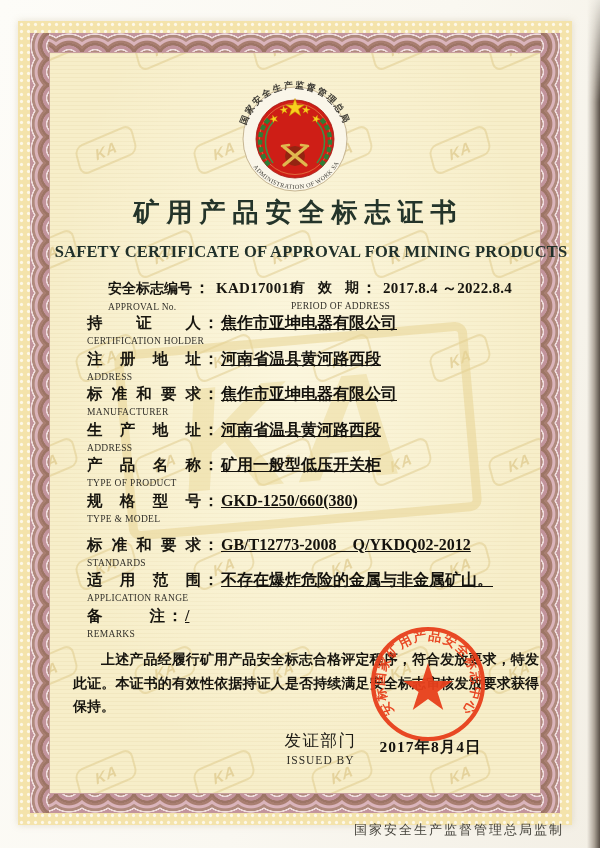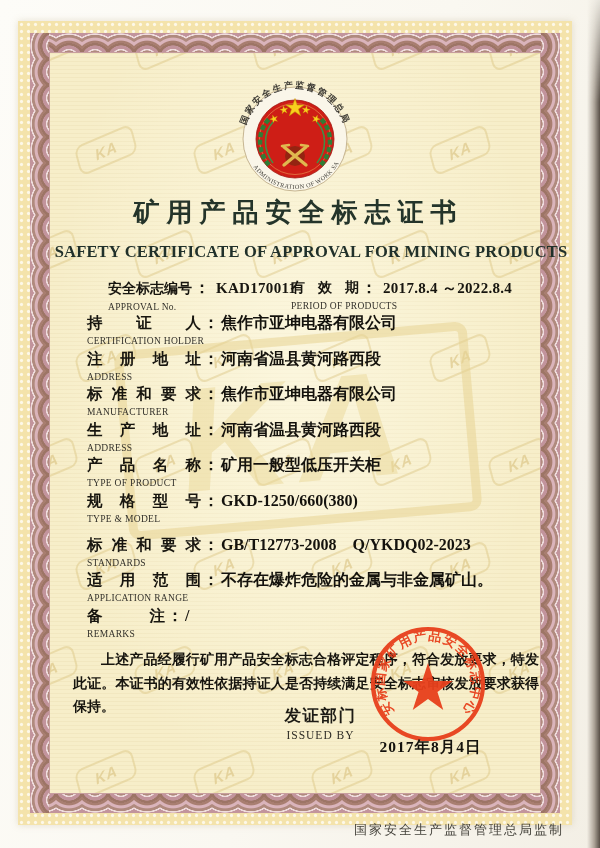--- a/index.html
+++ b/index.html
@@ -59,26 +59,26 @@
   .ap-label-just{width:68px;text-align:justify;text-align-last:justify;vertical-align:bottom;}
   .ap-value{font-size:15px;font-weight:600;margin-left:4px;letter-spacing:.3px;}
   .en-label{font-size:9.5px;letter-spacing:.3px;color:#33312b;line-height:12px;margin-top:2px;}
   .fields{position:absolute;left:69px;top:292px;right:28px;}
   .frow{height:33px;margin-bottom:2.5px;}
   .frow-main{line-height:20px;white-space:nowrap;}
   .zh-label{display:inline-block;width:114px;text-align:justify;text-align-last:justify;
      font-weight:700;font-size:15.5px;vertical-align:bottom;}
   .frow-remarks .zh-label{width:78px;}
   .colon{font-weight:700;margin:0 2px;}
-  .fvalue{font-size:16px;font-weight:600;color:#14120d;}
+  .fvalue{font-size:16px;font-weight:600;color:#14120d;text-decoration:underline;}
   .frow-standards{margin-top:11px;}
   .statement{position:absolute;left:55px;top:627px;width:466px;font-size:14px;line-height:23.5px;
      text-align:justify;text-indent:2em;color:#17150f;font-weight:600;}
   .issuer{position:absolute;left:230px;top:684px;width:145px;text-align:center;}
-  .issuer-zh{font-size:16.5px;font-weight:700;letter-spacing:1.5px;color:#1d1b15;}
+  .issuer-zh{font-size:16.5px;font-weight:400;letter-spacing:1.5px;color:#1d1b15;margin-top:25px;}
   .issuer-en{font-size:11.5px;letter-spacing:1px;color:#2e2c26;margin-top:2px;}
   .seal{position:absolute;left:348px;top:601px;width:124px;height:124px;z-index:20;opacity:.95;}
   .issue-date{position:absolute;left:330px;top:716px;width:165px;text-align:center;z-index:25;
      font-size:15.5px;font-weight:700;letter-spacing:1px;color:#14120d;}
   .footer{position:absolute;right:36px;top:821px;font-size:13px;letter-spacing:2px;color:#45433c;z-index:15;}
 </style>
 </head>
 <body>
 
 <div class="photo">
@@ -174,21 +174,21 @@
       <div class="ap-group ap-g1">
         <div class="ap-line">
           <span class="ap-label">安全标志编号</span><span class="colon">：</span><span class="ap-value">KAD170011</span>
         </div>
         <div class="en-label">APPROVAL No.</div>
       </div>
       <div class="ap-group ap-g2">
         <div class="ap-line">
           <span class="ap-label ap-label-just">有效期</span><span class="colon">：</span><span class="ap-value">2017.8.4 ～2022.8.4</span>
         </div>
-        <div class="en-label">PERIOD OF PRODUCTS</div>
+        <div class="en-label">PERIOD OF ADDRESS</div>
       </div>
 
       <div class="fields">
         <div class="frow">
           <div class="frow-main"><span class="zh-label">持证人</span><span class="colon">：</span><span class="fvalue">焦作市亚坤电器有限公司</span></div>
           <div class="en-label">CERTIFICATION HOLDER</div>
         </div>
         <div class="frow">
           <div class="frow-main"><span class="zh-label">注册地址</span><span class="colon">：</span><span class="fvalue">河南省温县黄河路西段</span></div>
           <div class="en-label">ADDRESS</div>
@@ -203,21 +203,21 @@
         </div>
         <div class="frow">
           <div class="frow-main"><span class="zh-label">产品名称</span><span class="colon">：</span><span class="fvalue">矿用一般型低压开关柜</span></div>
           <div class="en-label">TYPE OF PRODUCT</div>
         </div>
         <div class="frow">
           <div class="frow-main"><span class="zh-label">规格型号</span><span class="colon">：</span><span class="fvalue">GKD-1250/660(380)</span></div>
           <div class="en-label">TYPE &amp; MODEL</div>
         </div>
         <div class="frow frow-standards">
-          <div class="frow-main"><span class="zh-label">标准和要求</span><span class="colon">：</span><span class="fvalue">GB/T12773-2008　Q/YKDQ02-2023</span></div>
+          <div class="frow-main"><span class="zh-label">标准和要求</span><span class="colon">：</span><span class="fvalue">GB/T12773-2008　Q/YKDQ02-2012</span></div>
           <div class="en-label">STANDARDS</div>
         </div>
         <div class="frow">
           <div class="frow-main"><span class="zh-label">适用范围</span><span class="colon">：</span><span class="fvalue">不存在爆炸危险的金属与非金属矿山。</span></div>
           <div class="en-label">APPLICATION RANGE</div>
         </div>
         <div class="frow frow-remarks">
           <div class="frow-main"><span class="zh-label">备注</span><span class="colon">：</span><span class="fvalue">/</span></div>
           <div class="en-label">REMARKS</div>
         </div>

